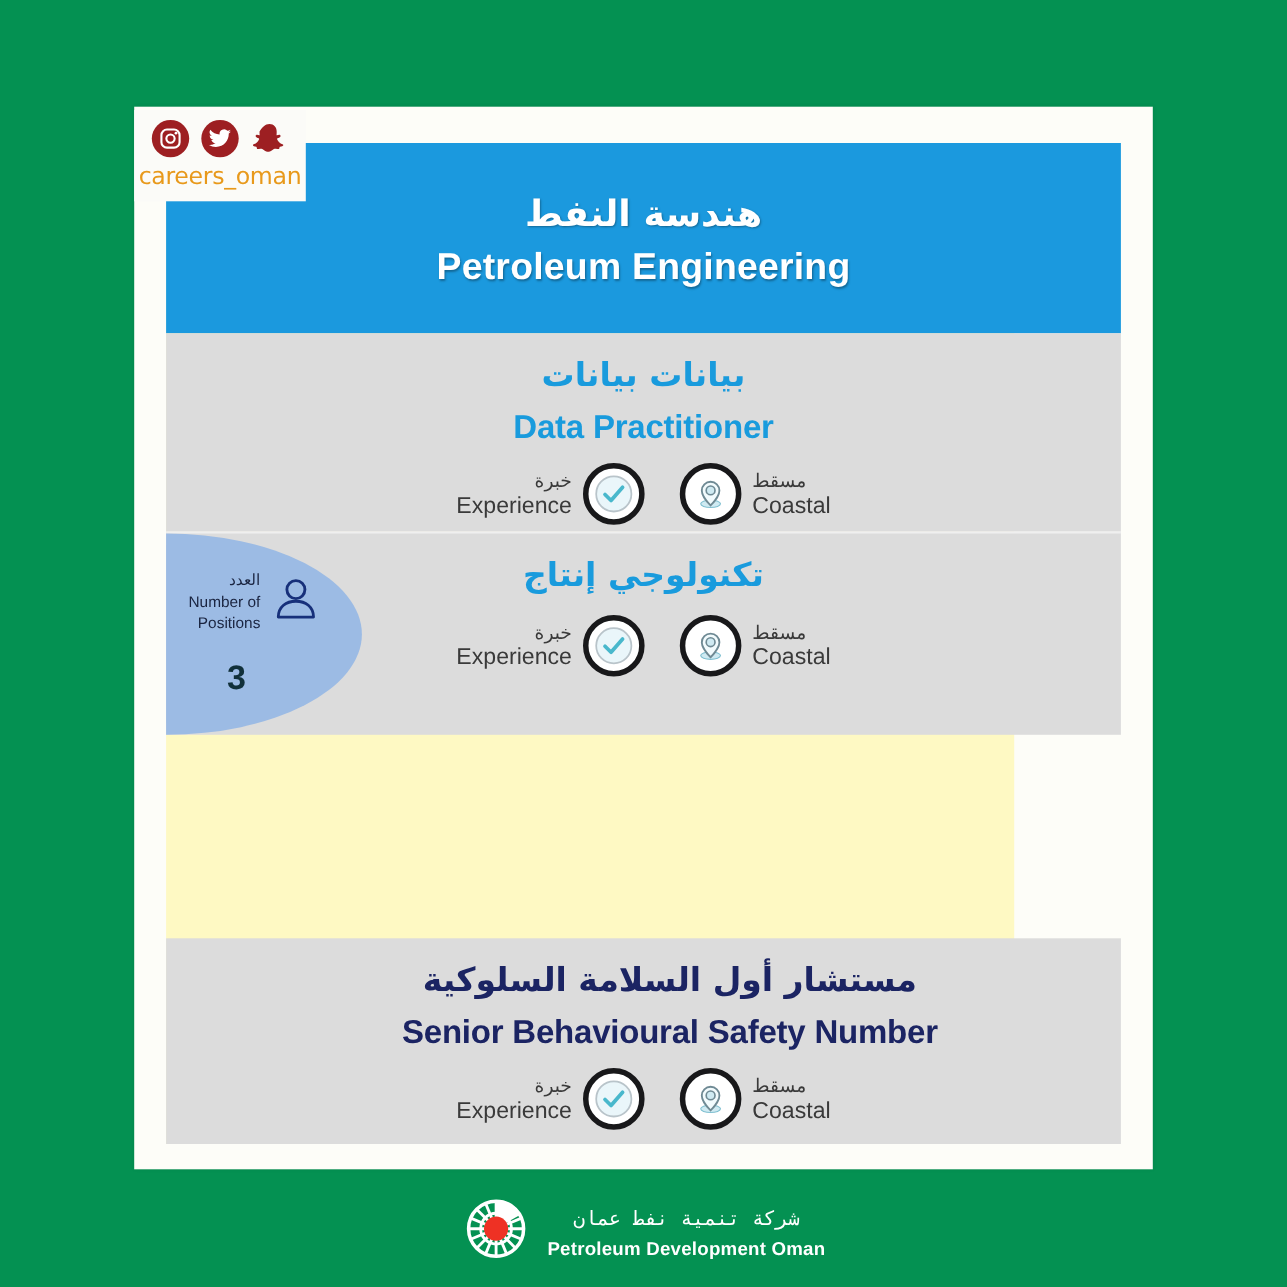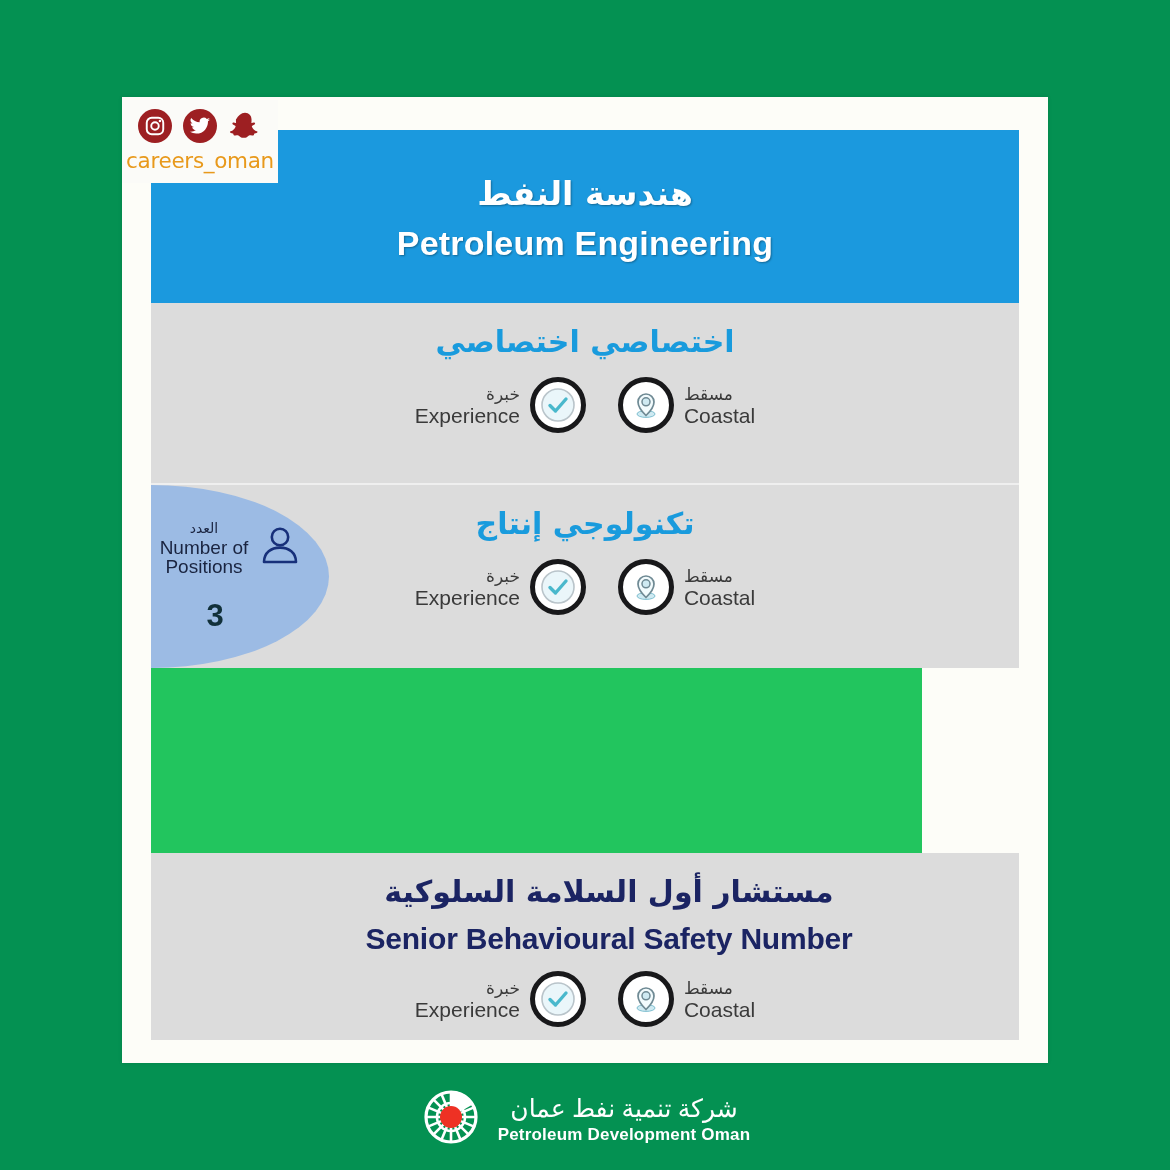--- a/index.html
+++ b/index.html
@@ -26,21 +26,21 @@
     background: #fdfdf8;
     box-shadow: 0 0 4px rgba(0,0,0,0.10);
   }
 
   .panel {
     position: absolute;
     left: 29px;
     top: 33px;
     width: 771px;
     height: 910px;
-    background: #22c55e;
+    background: #fef9c3;
   }
 
   
   .social-badge {
     position: absolute;
     left: 122px;
     top: 100px;
     width: 156px;
     height: 83px;
     background: #fbfbf8;
@@ -126,27 +126,27 @@
     flex-direction: column;
     align-items: center;
     justify-content: center;
     padding-right: 16px;
   }
   .badge-top {
     display: flex;
     align-items: center;
     gap: 8px;
   }
-  .badge-labels { text-align: center; color: #1a2440; line-height: 19px; }
+  .badge-labels { text-align: right; color: #1a2440; line-height: 19px; }
   .badge-ar {
     font-size: 14px;
     direction: rtl;
     font-family: "DejaVu Sans", sans-serif;
   }
-  .badge-en { font-size: 19px; }
+  .badge-en { font-size: 14px; }
   .badge-count {
     font-size: 31px;
     font-weight: bold;
     color: #11303a;
     margin-top: 22px;
     margin-right: 34px;
   }
 
   .job-body {
     padding-top: 14px;
@@ -205,23 +205,23 @@
     left: 0;
     top: 1086px;
     width: 1170px;
     display: flex;
     align-items: center;
     justify-content: center;
     gap: 16px;
   }
   .footer-text { color: #ffffff; text-align: center; }
   .footer-ar {
-    font-size: 25px;
+    font-size: 18px;
     direction: rtl;
-    font-family: Liberation Serif, serif;
+    font-family: Liberation Mono, monospace;
     line-height: 32px;
     letter-spacing: 1px;
   }
   .footer-en {
     font-size: 17px;
     font-weight: bold;
     letter-spacing: 0.2px;
     line-height: 20px;
   }
 </style>
@@ -231,21 +231,22 @@
 <div class="card">
   <div class="panel">
 
     <div class="section-header blue" style="top:0px; height:173px;">
       <div class="sh-ar">هندسة النفط</div>
       <div class="sh-en">Petroleum Engineering</div>
     </div>
 
     <div class="job-row" style="top:173px; height:180px;">
       <div class="job-body blue-title">
-        <div class="job-ar">اختصاصي اختصاصي</div>
+        <div class="job-ar">بيانات بيانات</div>
+        <div class="job-en">Data Practitioner</div>
         <div class="job-meta">
 
           <div class="meta-item rtl">
             <span class="icon-ring">
               <svg width="36" height="36" viewBox="0 0 36 36">
                 <circle cx="18" cy="18" r="16" fill="#eaf6fa" stroke="#b9c4ca" stroke-width="1.6"></circle>
                 <path d="M10 18.5 L15.5 24 L26 12" fill="none" stroke="#49b8cc" stroke-width="3.4" stroke-linecap="round" stroke-linejoin="round"></path>
               </svg>
             </span>
             <span class="meta-text right">

